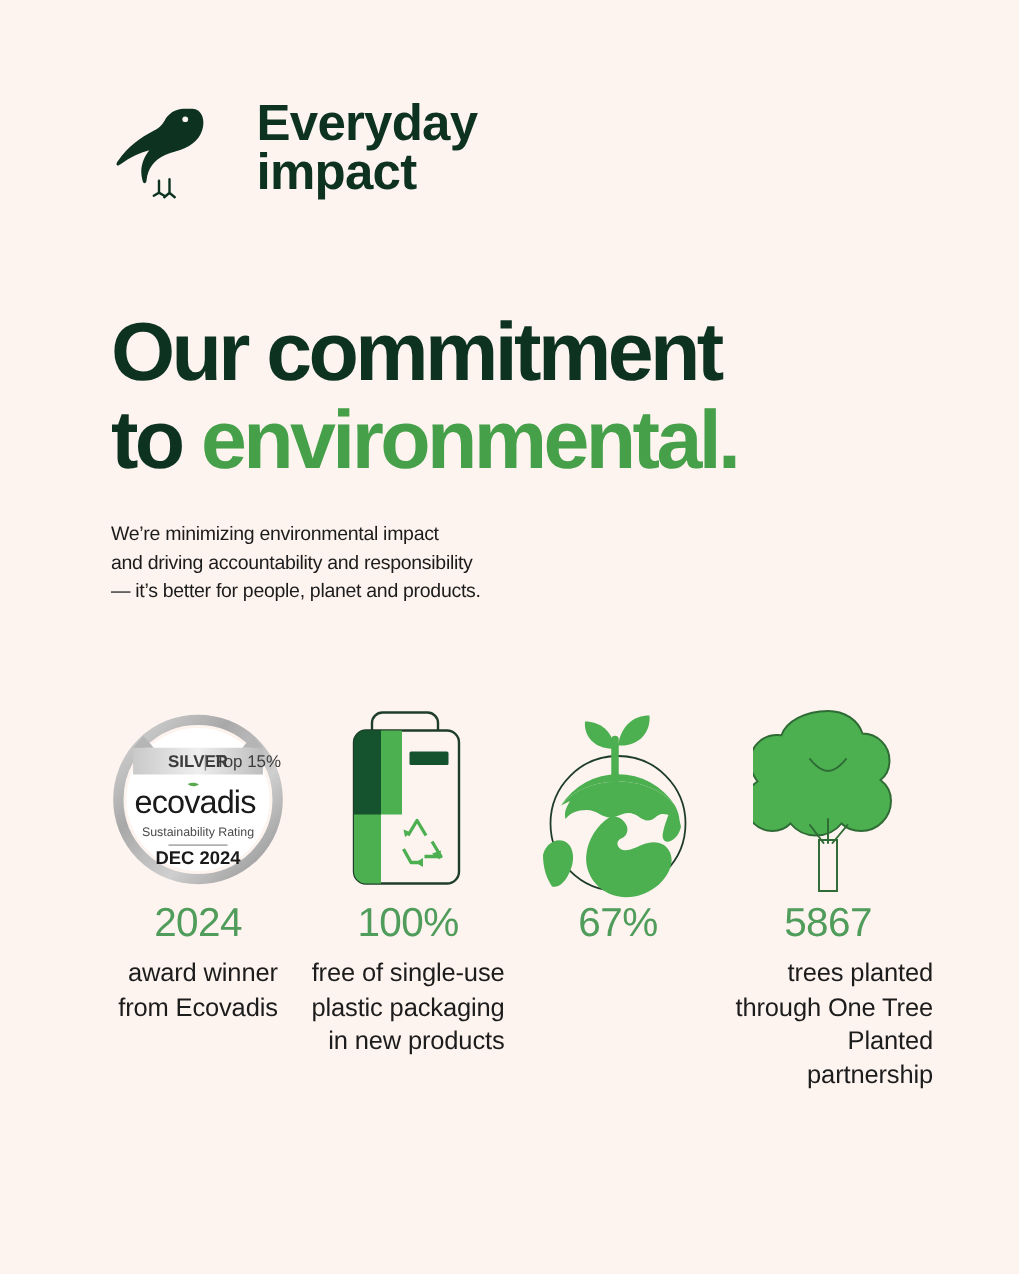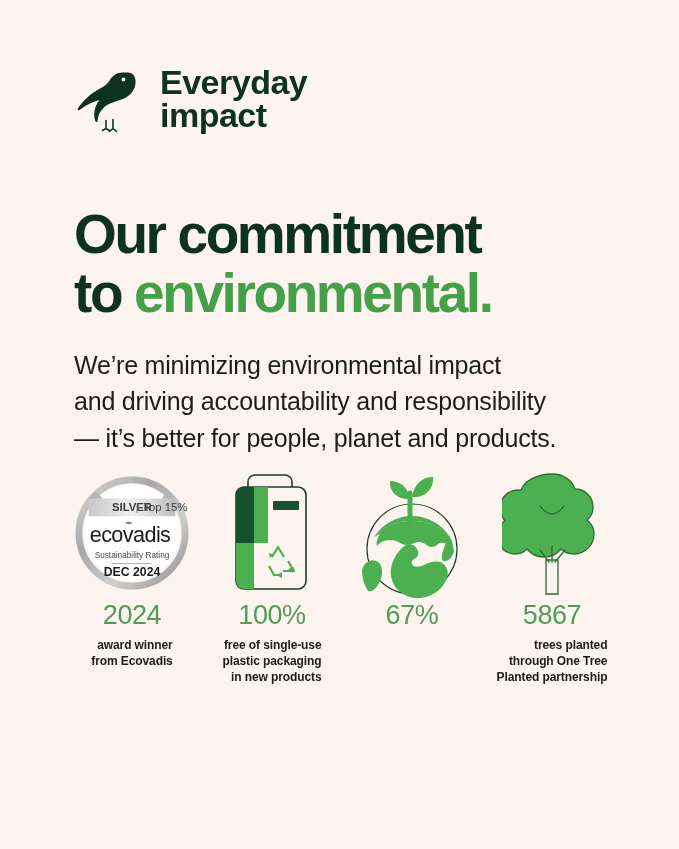--- a/index.html
+++ b/index.html
@@ -21,21 +21,21 @@
     box-sizing: border-box;
   }
 
   
   .logo {
     position: absolute;
     left: 76px;
     top: 62px;
     display: flex;
     align-items: center;
-    gap: 18px;
+    gap: 29px;
   }
   .logo-bird {
     width: 66px;
     height: 72px;
     flex: none;
     display: block;
   }
   .logo-text {
     font-size: 34px;
     font-weight: bold;
@@ -57,23 +57,23 @@
     line-height: 1.07;
     letter-spacing: -2.4px;
     color: #0d3320;
   }
   .headline .accent { color: #45a049; }
 
   
   .body-copy {
     position: absolute;
     left: 74px;
-    top: 322px;
+    top: 334px;
     width: 500px;
-    font-size: 25px;
+    font-size: 13px;
     line-height: 1.45;
     color: #1c1c1c;
     letter-spacing: -0.2px;
     white-space: pre-line;
   }
 
   
   .stats {
     position: absolute;
     left: 62px;
@@ -95,27 +95,26 @@
     align-items: center;
     justify-content: center;
   }
   .stat-value {
     font-size: 27px;
     color: #4f9c5b;
     letter-spacing: -0.4px;
     line-height: 1;
   }
   .stat-caption {
-    font-size: 12px;
+    font-size: 17px;
     line-height: 1.33;
     color: #1c1c1c;
     margin-top: 9px;
     white-space: pre-line;
     letter-spacing: -0.1px;
-    font-weight: bold;
   }
 
   
   .medal { width: 118px; height: 118px; display: block; }
   .pkg-icon { width: 92px; height: 122px; display: block; }
   .globe-icon { width: 112px; height: 134px; display: block; }
   .tree-icon { width: 100px; height: 128px; display: block; }
 </style>
 </head>
 <body>

